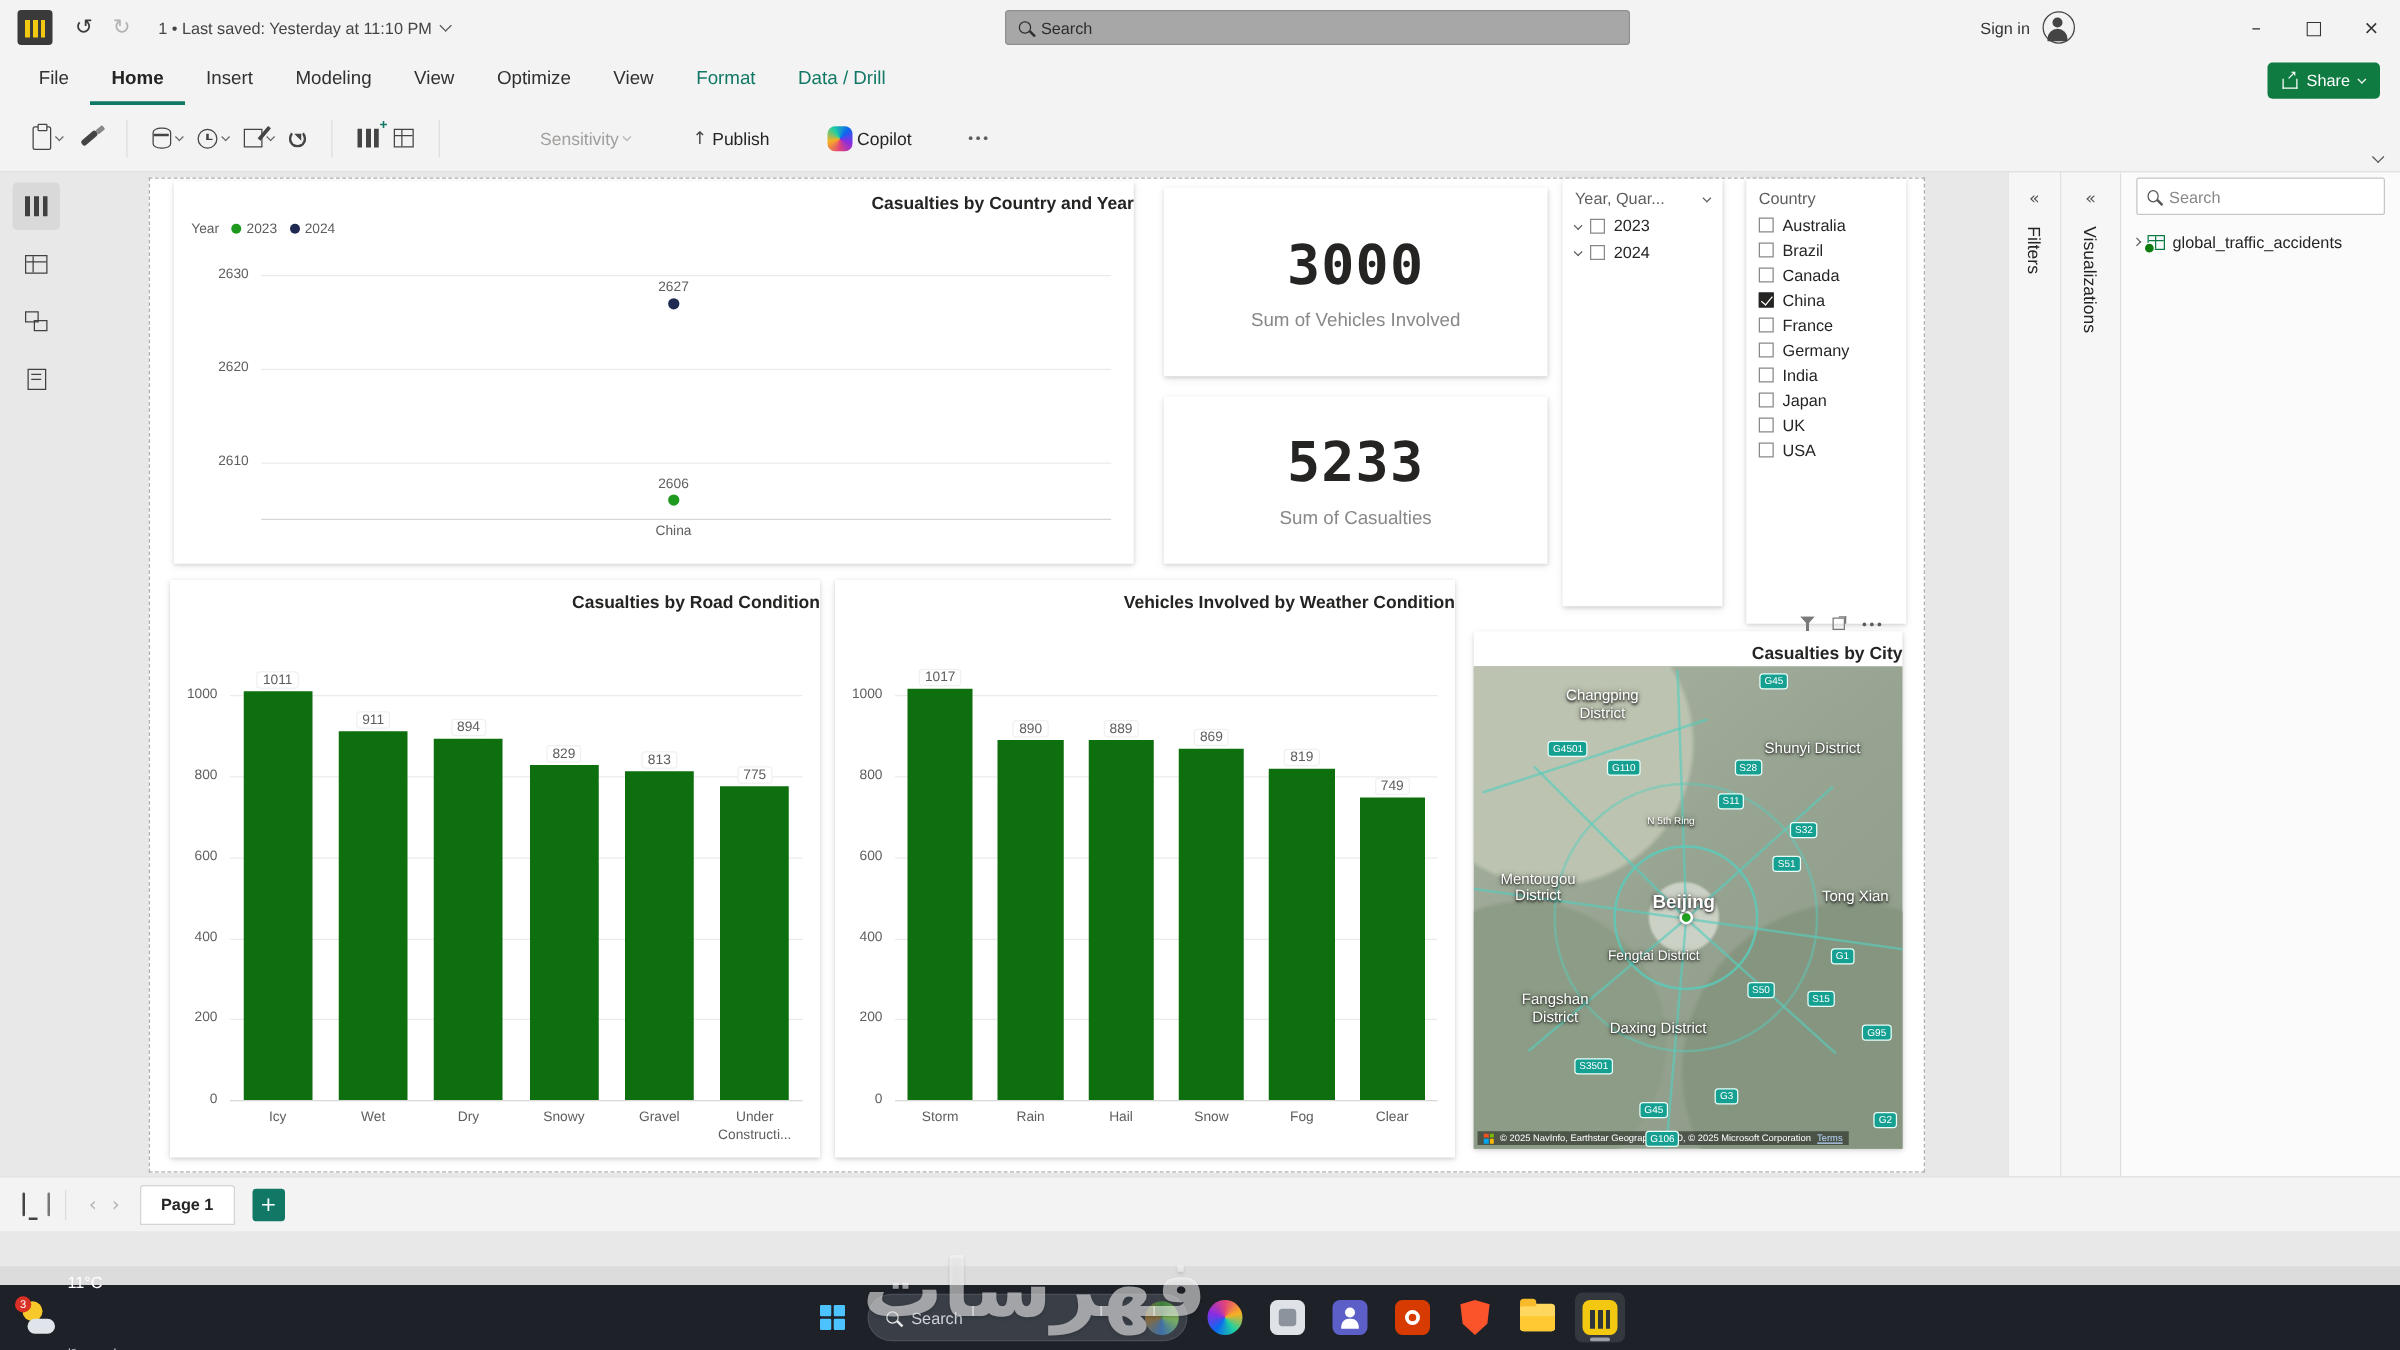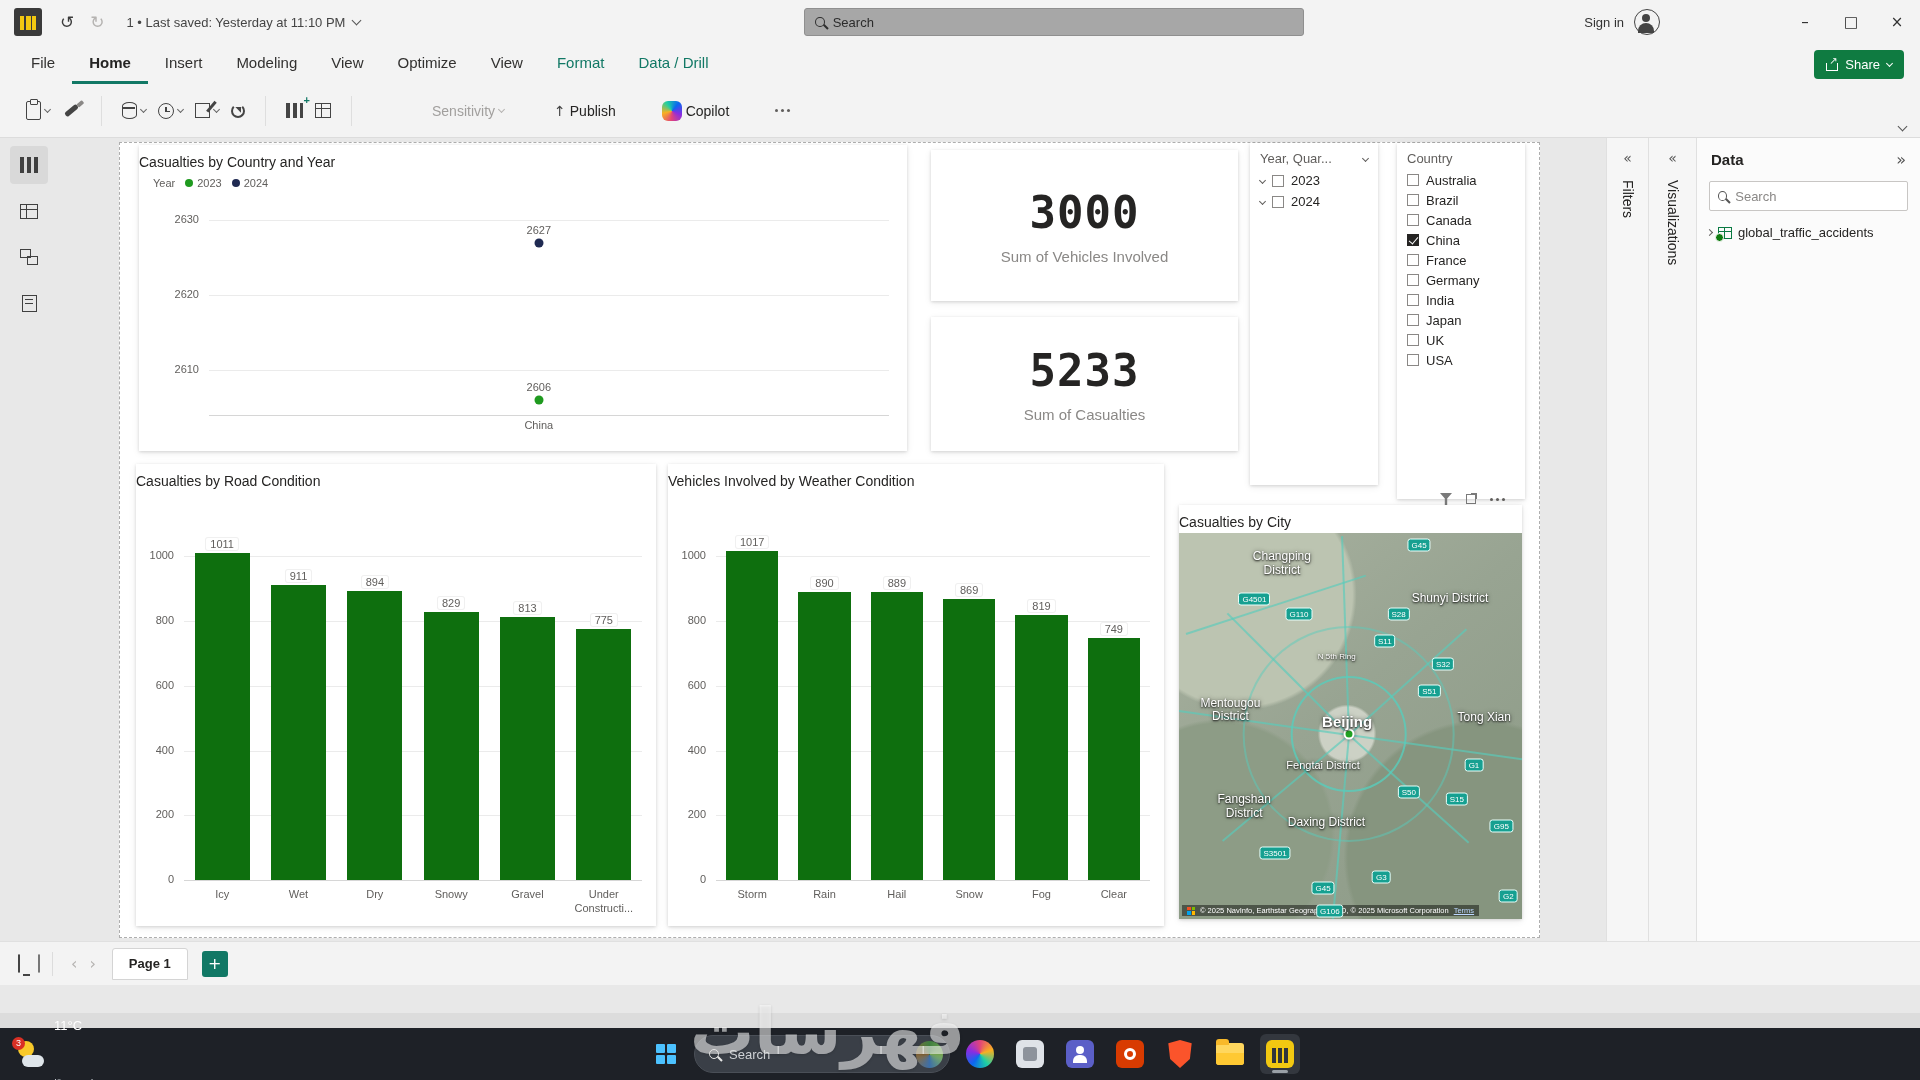--- a/index.html
+++ b/index.html
@@ -93,21 +93,21 @@
   .ric-model{ width:18px; height:16px; position:relative; }
   .ric-model::before{ content:""; position:absolute; left:0; top:0; width:9px; height:7px; border:1.5px solid #404040; }
   .ric-model::after{ content:""; position:absolute; right:0; bottom:0; width:9px; height:7px; border:1.5px solid #404040; }
   .ric-dax{ width:15px; height:17px; border:1.5px solid #404040;
      background:linear-gradient(#404040 0 0) 2px 3px/8px 1.2px no-repeat,linear-gradient(#404040 0 0) 2px 7px/8px 1.2px no-repeat; }
 
   
   .canvas { position:absolute; left:58px; top:138px; width:1548px; height:803px; background:#e8e8e8; }
   .page { position:absolute; left:61px; top:4px; width:1421px; height:796px; background:#fff; border:1px dashed #aeaeae; }
   .visual { position:absolute; background:#fff; box-shadow:0 1px 3px rgba(0,0,0,.14), 0 2px 8px rgba(0,0,0,.07); }
-  .vtitle { font-size:14px; color:#252423; text-align:left; padding-top:9px; }
+  .vtitle { font-size:14px; color:#252423; text-align:right; padding-top:9px;font-weight:bold; }
 
   
   .legend { position:absolute; left:14px; top:32px; display:flex; align-items:center; gap:10px; font-size:11px; color:#605e5c; }
   .leg-item { display:flex; align-items:center; gap:4px; }
   .leg-dot { width:8px; height:8px; border-radius:50%; }
   .scat-plot { position:absolute; left:70px; right:18px; top:60px; height:210px; }
   .gridline { position:absolute; left:0; right:0; height:1px; background:#ebebeb; }
   .gridline.axisline { background:#d6d6d6; }
   .ytick { position:absolute; right:calc(100% + 10px); width:46px; text-align:right; font-size:11px; color:#605e5c; }
   .scat-dot { position:absolute; width:9px; height:9px; border-radius:50%; transform:translate(-50%,-50%); }
@@ -657,24 +657,20 @@
   <div class="strip" style="left:1606px;width:42px">
     <span class="g g-laquo"></span>
     <span class="funnel"></span>
     <span class="strip-title">Filters</span>
   </div>
   <div class="strip" style="left:1648px;width:48px">
     <span class="g g-laquo"></span>
     <span class="strip-title">Visualizations</span>
   </div>
   <div class="datapane">
-    <div class="dp-head">
-      <span class="dp-title">Data</span>
-      <span class="g g-raquo" style="color:#555"></span>
-    </div>
     <div class="dp-search">
       <span class="mag"></span>
       <input placeholder="Search" style="">
     </div>
     <div class="dp-row">
       <span class="chv right sm" style="color:#605e5c"></span>
       <span class="tbl-ic"></span>
       <span>global_traffic_accidents</span>
     </div>
   </div>

